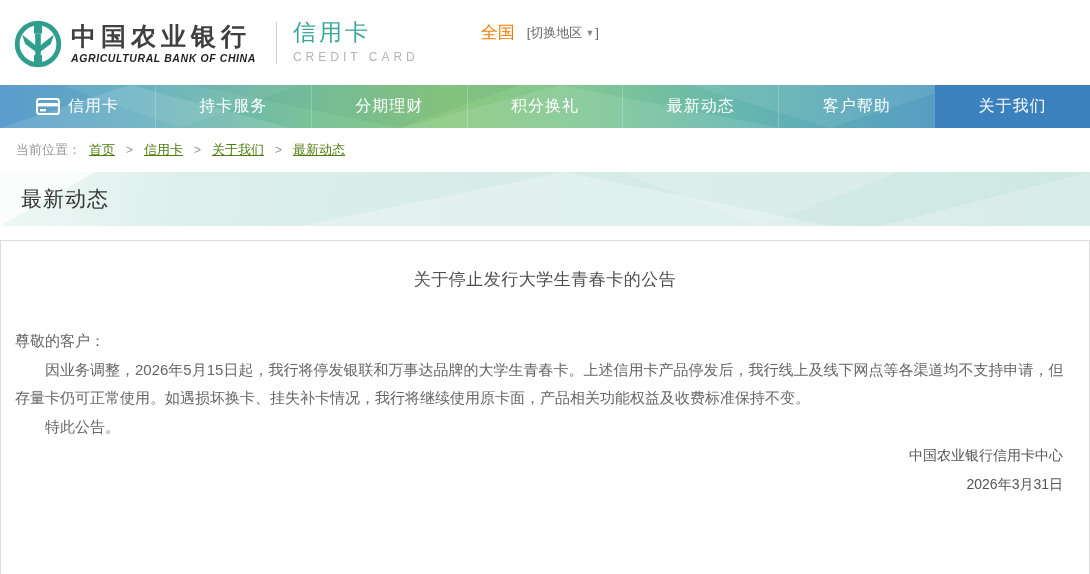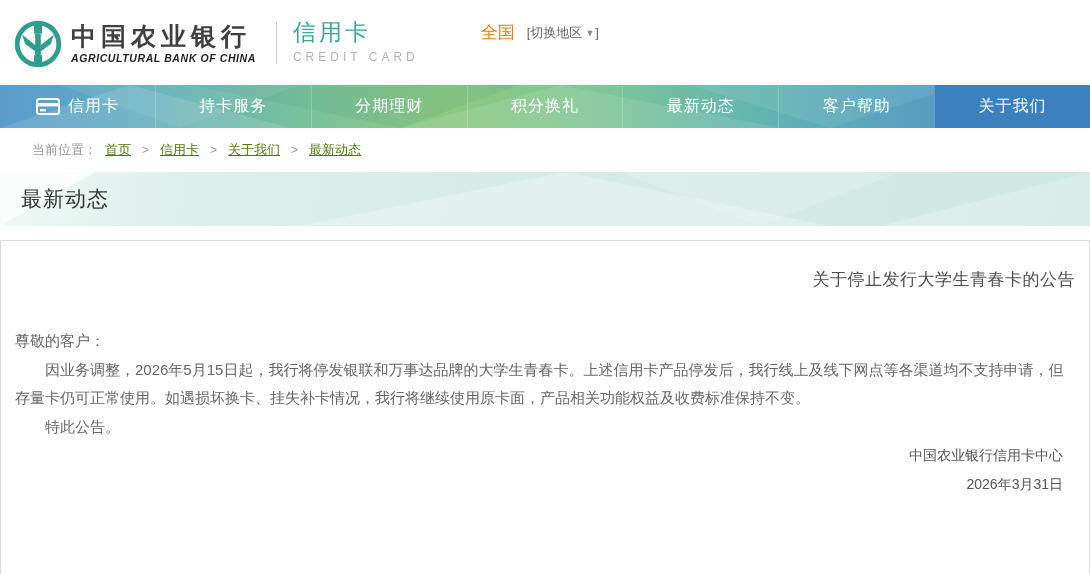--- a/index.html
+++ b/index.html
@@ -26,34 +26,34 @@
   .main-nav { height:43px; display:flex; position:relative;
     background:linear-gradient(90deg,#5b9ccd 0%,#61adbd 13%,#79c29b 28%,#8cc980 41%,#80c794 54%,#64b5b1 69%,#559dc3 86%,#4a90c4 100%); }
   .nav-texture { position:absolute; inset:0; width:100%; height:100%; pointer-events:none; }
   .nav-item { flex:1; display:flex; align-items:center; justify-content:center; color:#fff; font-size:16px;
     letter-spacing:1px; cursor:pointer; position:relative; z-index:1; }
   .nav-item + .nav-item { border-left:1px solid rgba(255,255,255,0.22); }
   .nav-item.active { background:#3a81bd; }
   .nav-card-icon { width:24px; height:17px; margin-right:8px; }
 
   
-  .breadcrumb { height:44px; display:flex; align-items:center; padding-left:32px; font-size:13px; background:#fff; }
+  .breadcrumb { height:44px; display:flex; align-items:center; padding-left:16px; font-size:13px; background:#fff; }
   .crumb-prefix { color:#999; margin-right:8px; }
   .crumb-link { color:#4d7c0f; cursor:pointer;text-decoration:underline; }
   .crumb-sep { color:#999; margin:0 11px; font-size:12px; }
 
   
   .page-banner { height:54px; position:relative; display:flex; align-items:center; padding-left:21px;
     background:linear-gradient(100deg,#eff8f5 0%,#dcefeb 18%,#d5ebe6 55%,#cfe8e2 100%); overflow:hidden; }
   .banner-texture { position:absolute; inset:0; width:100%; height:100%; pointer-events:none; }
   .banner-title { font-size:21px; color:#333; position:relative; z-index:1; letter-spacing:1px; }
 
   
   .content-box { margin-top:14px; border:1px solid #ddd; background:#fff; height:420px; padding:0 14px; }
-  .article-title { padding-top:27px; text-align:right; font-size:17px; color:#4f4f4f; letter-spacing:0.5px; }
+  .article-title { padding-top:27px; text-align:center; font-size:17px; color:#4f4f4f; letter-spacing:0.5px; }
   .article-body { margin-top:36px; font-size:15px; color:#666; line-height:28.5px; }
   .article-body p { margin:0; }
   .indent { text-indent:2em; }
   .signature-block { text-align:right; padding-right:12px; font-size:14px; color:#555; line-height:28.5px; }
 </style>
 </head>
 <body>
 
 <div class="site-header">
   <div class="logo-wrap">

